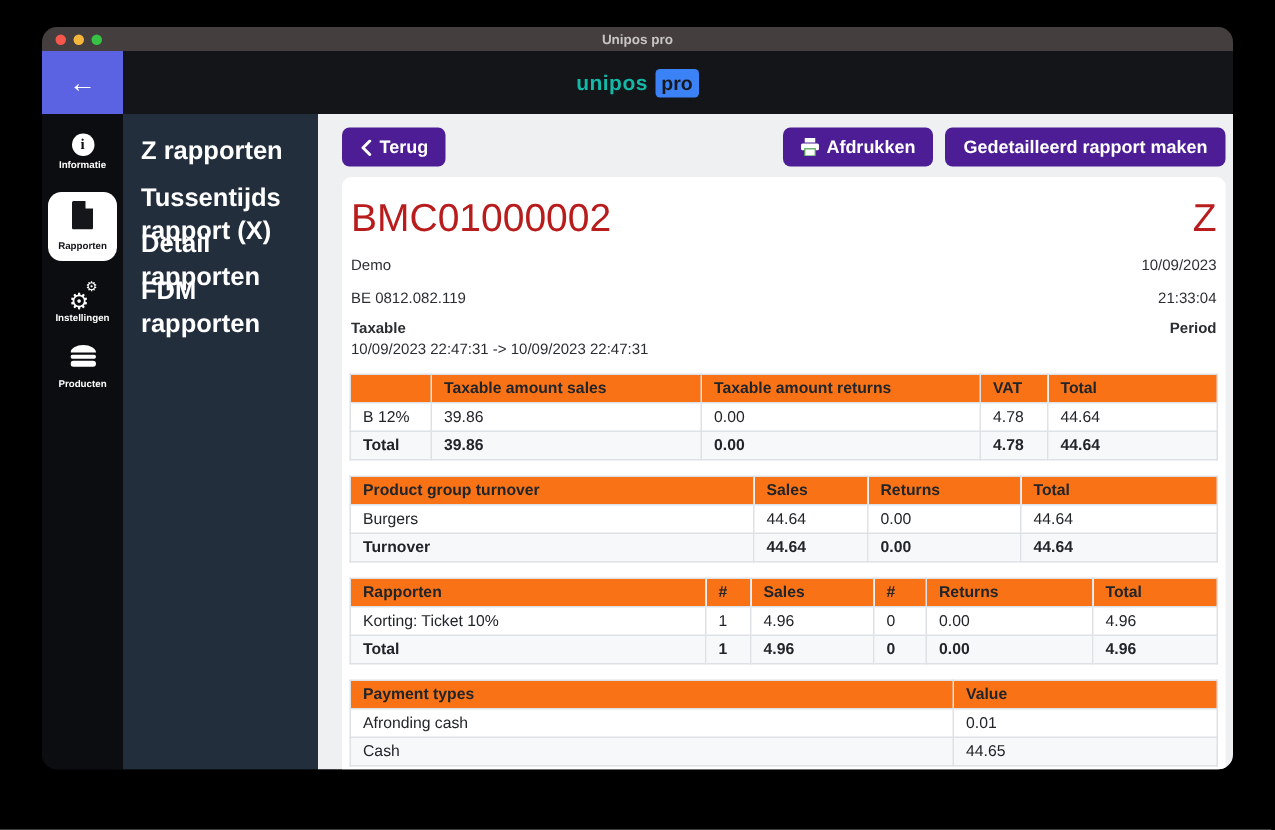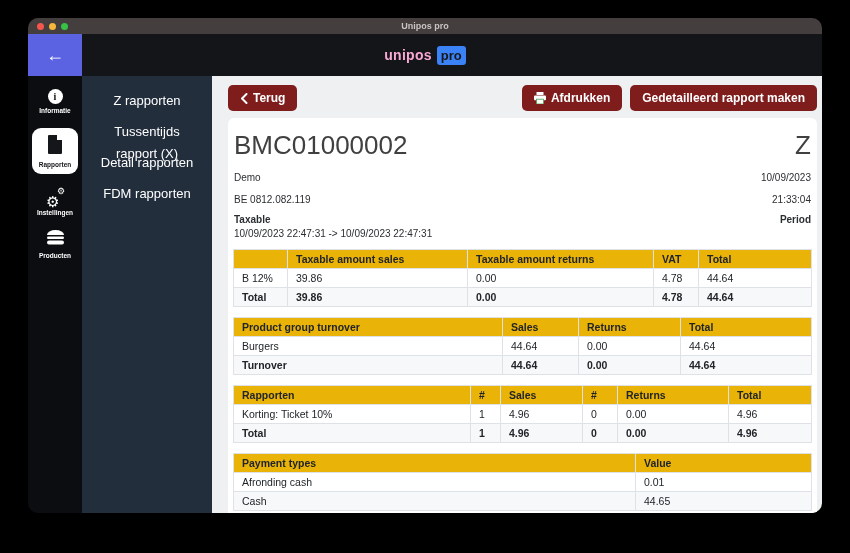--- a/index.html
+++ b/index.html
@@ -16,65 +16,65 @@
   .light.r { background:#f5574d; } .light.y { background:#f5b63c; } .light.g { background:#35c245; }
   .win-title { position:absolute; left:0; right:0; text-align:center; color:#c9c5c5;
                font-size:9px; font-weight:bold; line-height:16px; }
   
   .app-header { height:42px; background:#141519; position:relative; flex:0 0 auto; }
   .back-btn { position:absolute; left:0; top:0; width:54px; height:42px; background:#5c63e3;
               border:none; color:#fff; font-size:18px; font-weight:bold; cursor:pointer;
               display:flex; align-items:center; justify-content:center; }
   .logo { position:absolute; left:0; right:0; top:0; height:42px; display:flex;
           align-items:center; justify-content:center; gap:5px; }
-  .logo-text { color:#f9a8d4; font-size:14px; font-weight:bold; letter-spacing:.3px; }
+  .logo-text { color:#14b8a6; font-size:14px; font-weight:bold; letter-spacing:.3px; }
   .logo-badge { background:#3b82f6; color:#17181c; font-size:13px; font-weight:bold;
                 padding:2px 4px; border-radius:3px; }
   
   .main { flex:1; display:flex; min-height:0; }
   .icon-sidebar { width:54px; background:#0c0d10; display:flex; flex-direction:column;
                   align-items:center; padding-top:13px; flex:0 0 auto; }
   .nav-item { display:flex; flex-direction:column; align-items:center; gap:3px;
               margin-bottom:14px; cursor:pointer; width:48px; }
   .nav-item .lbl { color:#fff; font-size:6.5px; font-weight:bold; }
   .nav-item.active { background:#fff; border-radius:9px; width:46px; height:46px;
                      justify-content:center; margin-bottom:16px; padding:4px 0; }
   .nav-item.active .lbl { color:#15161a; }
   .info-circle { width:15px; height:15px; border-radius:50%; background:#fff; color:#0c0d10;
                  font-size:10px; font-weight:bold; font-family:"Liberation Serif", serif;
                  display:flex; align-items:center; justify-content:center; }
   .gear-wrap { position:relative; width:18px; height:16px; color:#fff; }
   .gear-big { position:absolute; left:0; bottom:-3px; font-size:15px; line-height:15px; }
   .gear-small { position:absolute; right:-1px; top:-3px; font-size:9px; line-height:9px; }
   
   .menu-sidebar { width:130px; background:#232e3d; padding-top:14px; flex:0 0 auto; }
-  .menu-item { color:#fff; font-size:13px; font-weight:normal; padding:0 12px; height:31px;
-               line-height:22px; cursor:pointer;text-align:center; }
+  .menu-item { color:#fff; font-size:17px; font-weight:bold; padding:0 12px; height:31px;
+               line-height:22px; cursor:pointer; }
   
   .content { flex:1; background:#eef0f2; padding:9px 8px 0 16px; display:flex;
              flex-direction:column; min-height:0; }
   .toolbar { display:flex; align-items:center; justify-content:space-between;
              flex:0 0 auto; margin-bottom:7px; }
-  .btn { background:#7f1d1d; color:#fff; border:none; border-radius:5px; font-size:12px;
+  .btn { background:#4c1d95; color:#fff; border:none; border-radius:5px; font-size:12px;
          font-weight:bold; padding:6px 12px; display:inline-flex; align-items:center;
          gap:5px; cursor:pointer; font-family:"Liberation Sans", sans-serif; }
   .toolbar-right { display:flex; gap:8px; }
   .card { background:#fff; border-radius:6px 6px 0 0; flex:1; padding:12px 5px 0 5px;
           overflow:hidden; }
   .title-row { display:flex; justify-content:space-between; align-items:flex-start;
                padding:0 1px; }
-  .report-title, .report-type { font-size:26px; color:#404040; font-weight:normal; }
+  .report-title, .report-type { font-size:26px; color:#b91c1c; font-weight:normal; }
   .meta-row { display:flex; justify-content:space-between; font-size:10px; color:#2b2e31;
               margin-top:11px; padding:0 1px; }
   .meta-row.bold { font-weight:bold; margin-top:9px; }
   .meta-row.tight { margin-top:3px; }
   table { width:100%; border-collapse:collapse; margin-top:10px; table-layout:fixed; }
   th, td { border:1px solid #dee1e5; font-size:10.5px; text-align:left; padding:3px 8px;
            color:#212529; overflow:hidden; white-space:nowrap; }
-  th { background:#eab308; font-weight:bold; }
+  th { background:#f97316; font-weight:bold; }
   tbody tr:nth-child(even) td { background:#f7f8f9; }
   tr.em td { font-weight:bold; }
   .chev svg, .print svg { display:block; }
 </style>
 </head>
 <body>
 
 <div class="window">
 
   <div class="titlebar">

